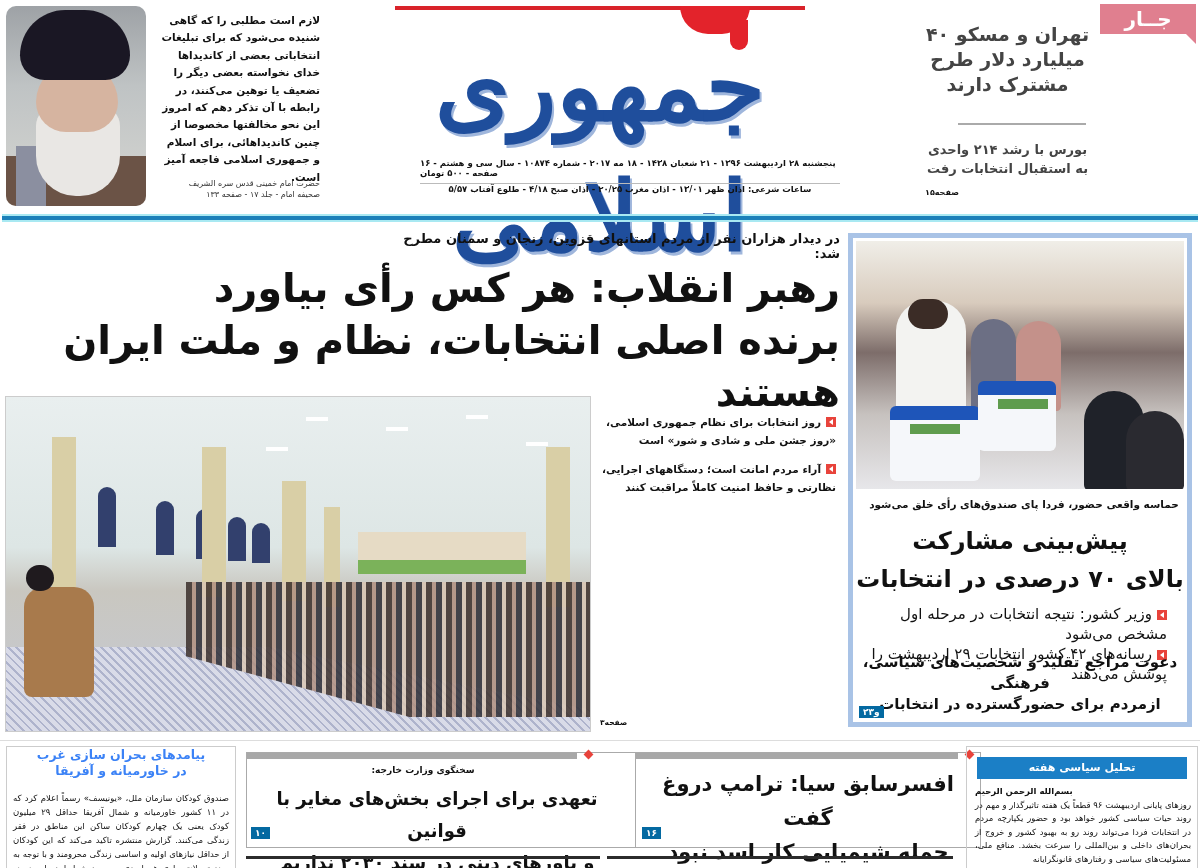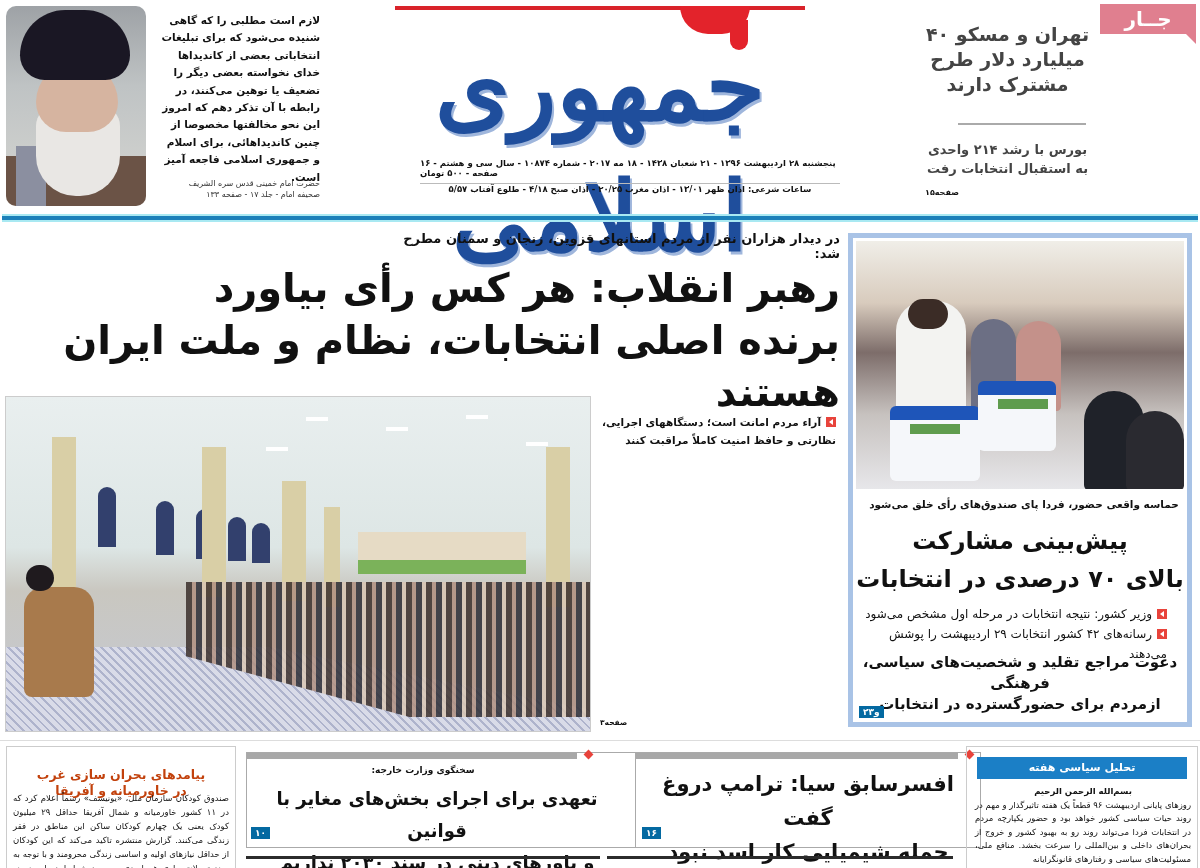--- a/index.html
+++ b/index.html
@@ -72,45 +72,45 @@
 
   
   #election-box { left: 848px; top: 233px; width: 344px; height: 494px; border: 5px solid #a9c3e6; background: #fff; }
   #election-photo { position: absolute; left: 3px; top: 3px; width: 328px; height: 248px; overflow: hidden;
     background: linear-gradient(180deg, #f0eee8 0%, #d8cbbd 25%, #7d6d6a 45%, #c7c2bf 70%, #e7e7ea 100%); }
   .ballot { position: absolute; width: 90px; height: 75px; background: #f5f7fa; border-top: 14px solid #1e55b9; border-radius: 6px; }
   .ballot .slot { position: absolute; left: 20px; top: 4px; width: 50px; height: 10px; background: #5f9c4e; }
   .person { position: absolute; border-radius: 30px 30px 6px 6px; }
   #election-kicker { position: absolute; left: 4px; top: 260px; width: 334px; font-size: 10.5px; font-weight: bold; text-align: center; }
   #election-title { position: absolute; left: 0; top: 284px; width: 334px; font-size: 24px; line-height: 38px; font-weight: bold; text-align: center; }
-  #election-sub { position: absolute; left: 0; top: 366px; width: 326px; font-size: 12px; line-height: 20px; text-align: right; direction: rtl; padding-right: 12px; }
+  #election-sub { position: absolute; left: 0; top: 366px; width: 326px; font-size: 15px; line-height: 20px; text-align: right; direction: rtl; padding-right: 12px; }
   #election-lower { position: absolute; left: 0; top: 414px; width: 334px; font-size: 15px; line-height: 21px; font-weight: bold; text-align: center; }
   .pagebadge { position: absolute; background: #0369a1; color: #fff; font-size: 9px; font-weight: bold; padding: 1px 4px; }
 
   
   #bottom-rule { left: 0; top: 740px; width: 1200px; height: 1px; background: #ddd; }
 
   #africa-box { left: 6px; top: 746px; width: 230px; height: 122px; border: 1px solid #ccc; border-bottom: none; }
-  #africa-title { position: absolute; left: 0; top: 20px; width: 228px; font-size: 12.5px; line-height: 16px; font-weight: bold; color: #c2410c; text-align: center; }
+  #africa-title { position: absolute; left: 0; top: 0; width: 228px; font-size: 12.5px; line-height: 16px; font-weight: bold; color: #3b82f6; text-align: center; }
   #africa-body { position: absolute; left: 6px; top: 44px; width: 216px; font-size: 8.5px; line-height: 14px; text-align: justify; direction: rtl; }
 
   .boxed { border: 1px solid #aaa; background: #fff; }
   .box-topbar { position: absolute; top: 0; height: 6px; background: #a8a8a8; }
   .diamond { position: absolute; top: -2px; width: 7px; height: 7px; background: #e8433b; transform: rotate(45deg); }
   #unesco-box { left: 246px; top: 752px; width: 411px; height: 96px; }
   #unesco-kicker { position: absolute; left: 0; top: 12px; width: 352px; font-size: 9px; font-weight: bold; text-align: center; }
   #unesco-title { position: absolute; left: 14px; top: 30px; width: 352px; font-size: 18px; line-height: 32px; font-weight: bold; text-align: center; }
   #cia-box { left: 635px; top: 752px; width: 346px; height: 96px; }
   #cia-title { position: absolute; left: 0; top: 14px; width: 344px; font-size: 21px; line-height: 34px; font-weight: bold; text-align: center; }
   .heavy-rule { position: absolute; height: 3px; background: #2b2b2b; }
 
   #analysis-box { left: 966px; top: 746px; width: 232px; height: 149px; border: 1px solid #ccc; border-bottom: none; }
   #analysis-head { position: absolute; left: 10px; top: 10px; width: 210px; height: 22px; background: #1b7fc6; color: #fff; font-size: 11px; font-weight: bold; text-align: center; line-height: 22px; }
   #analysis-body { position: absolute; left: 8px; top: 38px; width: 216px; font-size: 8.5px; line-height: 13.5px; text-align: justify; direction: rtl; }
-  #analysis-body .bism { display: block; text-align: center; font-weight: bold; }
+  #analysis-body .bism { display: block; text-align: left; font-weight: bold; }
 </style>
 </head>
 <body>
 
 <div id="quote-photo" class="abs">
   <div class="robe"></div>
   <div class="robe2"></div>
   <div class="beard"></div>
   <div class="face"></div>
   <div class="turban"></div>
@@ -160,20 +160,21 @@
   <div class="pillar" style="left:540px;top:50px;height:160px"></div>
   <div id="banner-top"></div>
   <div id="banner-green"></div>
   <div id="carpet"></div>
   <div id="crowd"></div>
   <div id="leader"></div>
   <div id="leader-head"></div>
 </div>
 
 <div id="bullets" class="abs rtl">
+  <div class="bullet"><span class="marker"></span><span>روز انتخابات برای نظام جمهوری اسلامی، «روز جشن ملی و شادی و شور» است</span></div>
   <div class="bullet"><span class="marker"></span><span>آراء مردم امانت است؛ دستگاههای اجرایی، نظارتی و حافظ امنیت کاملاً مراقبت کنند</span></div>
 </div>
 <div id="bullets-page" class="abs rtl">صفحه۳</div>
 
 <div id="election-box" class="abs">
   <div id="election-photo">
     <div class="person" style="left:40px;top:60px;width:70px;height:160px;background:#f3f3f1"></div>
     <div class="person" style="left:52px;top:58px;width:40px;height:30px;background:#3b2c26;border-radius:20px"></div>
     <div class="person" style="left:115px;top:78px;width:45px;height:100px;background:#6c6f84"></div>
     <div class="person" style="left:160px;top:80px;width:45px;height:90px;background:#c4918a"></div>

